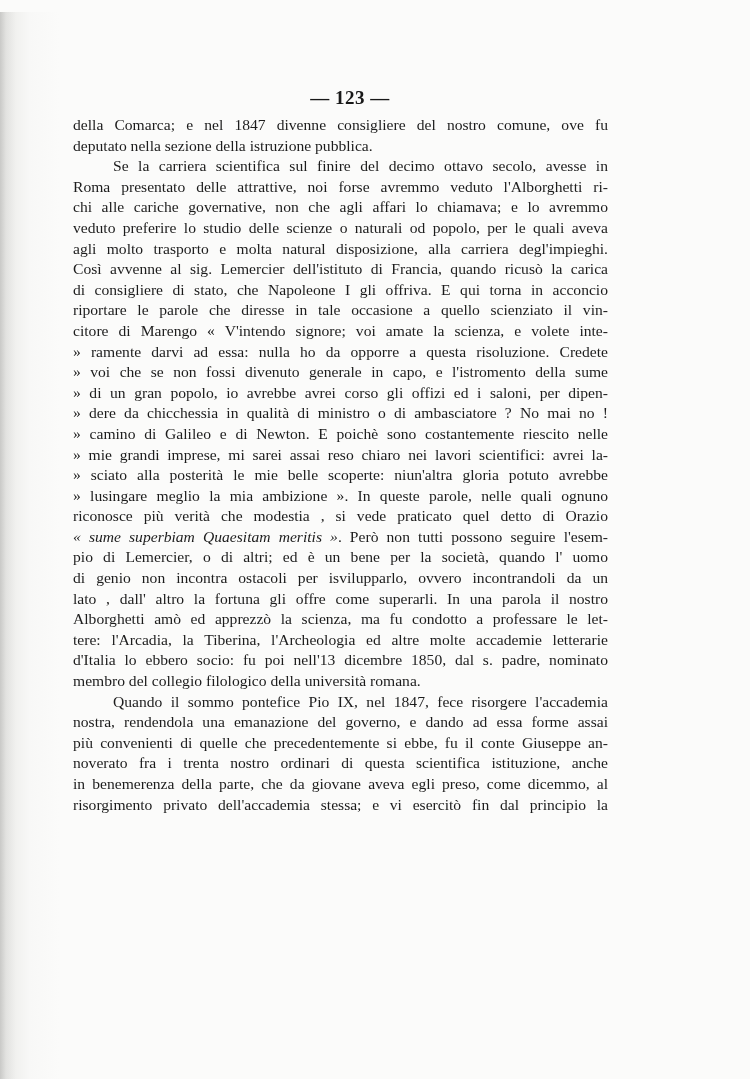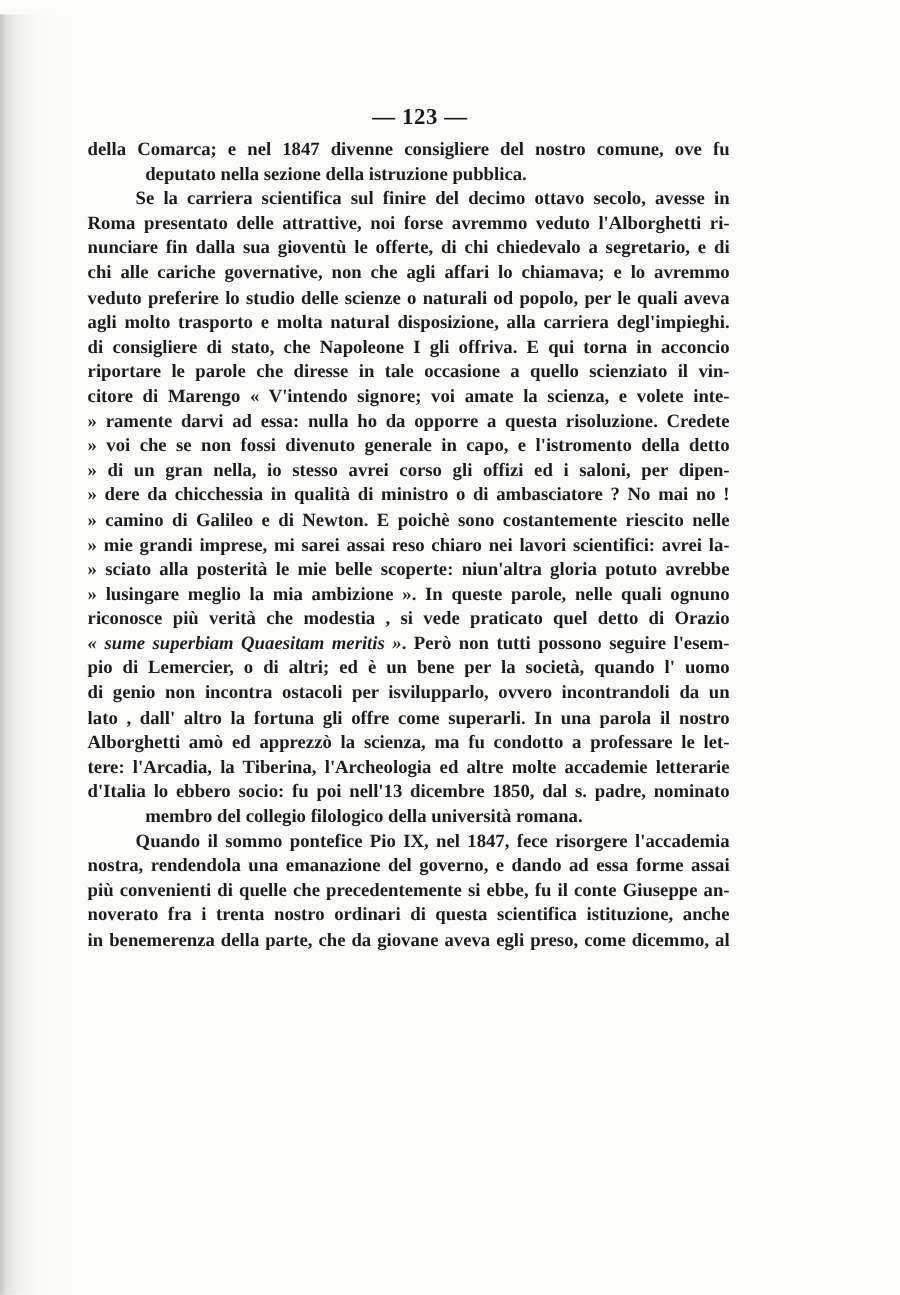--- a/index.html
+++ b/index.html
@@ -25,59 +25,59 @@
     position: absolute; left: 73px; top: 103px; width: 535px;
   }
   .line {
     display: block;
     height: 20.6px; line-height: 20.6px;
     font-size: 15.6px;
     white-space: nowrap;
     text-align: justify;
     text-align-last: justify;
     transform-origin: left center;
-    font-weight: bold;
   }
-  .line.last { text-align-last: left; margin-left: 48px; }
+  .line.last { text-align-last: left; }
   .line.indent { padding-left: 40px; }
   .line .it { font-style: italic; }
 </style>
 </head>
 <body>
 
 <div class="page">
   <div class="page-number">— 123 —</div>
   <div class="body-text" id="body-text">
       <div class="line">della Comarca; e nel 1847 divenne consigliere del nostro comune, ove fu</div>
       <div class="line last">deputato nella sezione della istruzione pubblica.</div>
       <div class="line indent">Se la carriera scientifica sul finire del decimo ottavo secolo, avesse in</div>
       <div class="line">Roma presentato delle attrattive, noi forse avremmo veduto l'Alborghetti ri-</div>
-      <div class="line">nunciare fin dalla sua gioventù le offerte, di chi chiedevalo a segretario, e di</div>
       <div class="line">chi alle cariche governative, non che agli affari lo chiamava; e lo avremmo</div>
       <div class="line">veduto preferire lo studio delle scienze o naturali od popolo, per le quali aveva</div>
       <div class="line">agli molto trasporto e molta natural disposizione, alla carriera degl'impieghi.</div>
+      <div class="line">Così avvenne al sig. Lemercier dell'istituto di Francia, quando ricusò la carica</div>
       <div class="line">di consigliere di stato, che Napoleone I gli offriva. E qui torna in acconcio</div>
       <div class="line">riportare le parole che diresse in tale occasione a quello scienziato il vin-</div>
       <div class="line">citore di Marengo « V'intendo signore; voi amate la scienza, e volete inte-</div>
       <div class="line">» ramente darvi ad essa: nulla ho da opporre a questa risoluzione. Credete</div>
-      <div class="line">» voi che se non fossi divenuto generale in capo, e l'istromento della detto</div>
-      <div class="line">» di un gran nella, io stesso avrei corso gli offizi ed i saloni, per dipen-</div>
+      <div class="line">» voi che se non fossi divenuto generale in capo, e l'istromento della sume</div>
+      <div class="line">» di un gran popolo, io avrebbe avrei corso gli offizi ed i saloni, per dipen-</div>
       <div class="line">» dere da chicchessia in qualità di ministro o di ambasciatore ? No mai no !</div>
       <div class="line">» camino di Galileo e di Newton. E poichè sono costantemente riescito nelle</div>
       <div class="line">» mie grandi imprese, mi sarei assai reso chiaro nei lavori scientifici: avrei la-</div>
       <div class="line">» sciato alla posterità le mie belle scoperte: niun'altra gloria potuto avrebbe</div>
       <div class="line">» lusingare meglio la mia ambizione ». In queste parole, nelle quali ognuno</div>
       <div class="line">riconosce più verità che modestia , si vede praticato quel detto di Orazio</div>
       <div class="line"><span class="it">« sume superbiam Quaesitam meritis »</span><span>. Però non tutti possono seguire l'esem-</span></div>
       <div class="line">pio di Lemercier, o di altri; ed è un bene per la società, quando l' uomo</div>
       <div class="line">di genio non incontra ostacoli per isvilupparlo, ovvero incontrandoli da un</div>
       <div class="line">lato , dall' altro la fortuna gli offre come superarli. In una parola il nostro</div>
       <div class="line">Alborghetti amò ed apprezzò la scienza, ma fu condotto a professare le let-</div>
       <div class="line">tere: l'Arcadia, la Tiberina, l'Archeologia ed altre molte accademie letterarie</div>
       <div class="line">d'Italia lo ebbero socio: fu poi nell'13 dicembre 1850, dal s. padre, nominato</div>
       <div class="line last">membro del collegio filologico della università romana.</div>
       <div class="line indent">Quando il sommo pontefice Pio IX, nel 1847, fece risorgere l'accademia</div>
       <div class="line">nostra, rendendola una emanazione del governo, e dando ad essa forme assai</div>
       <div class="line">più convenienti di quelle che precedentemente si ebbe, fu il conte Giuseppe an-</div>
       <div class="line">noverato fra i trenta nostro ordinari di questa scientifica istituzione, anche</div>
       <div class="line">in benemerenza della parte, che da giovane aveva egli preso, come dicemmo, al</div>
+      <div class="line">risorgimento privato dell'accademia stessa; e vi esercitò fin dal principio la</div>
     </div>
 </div>
 
 </body></html>

